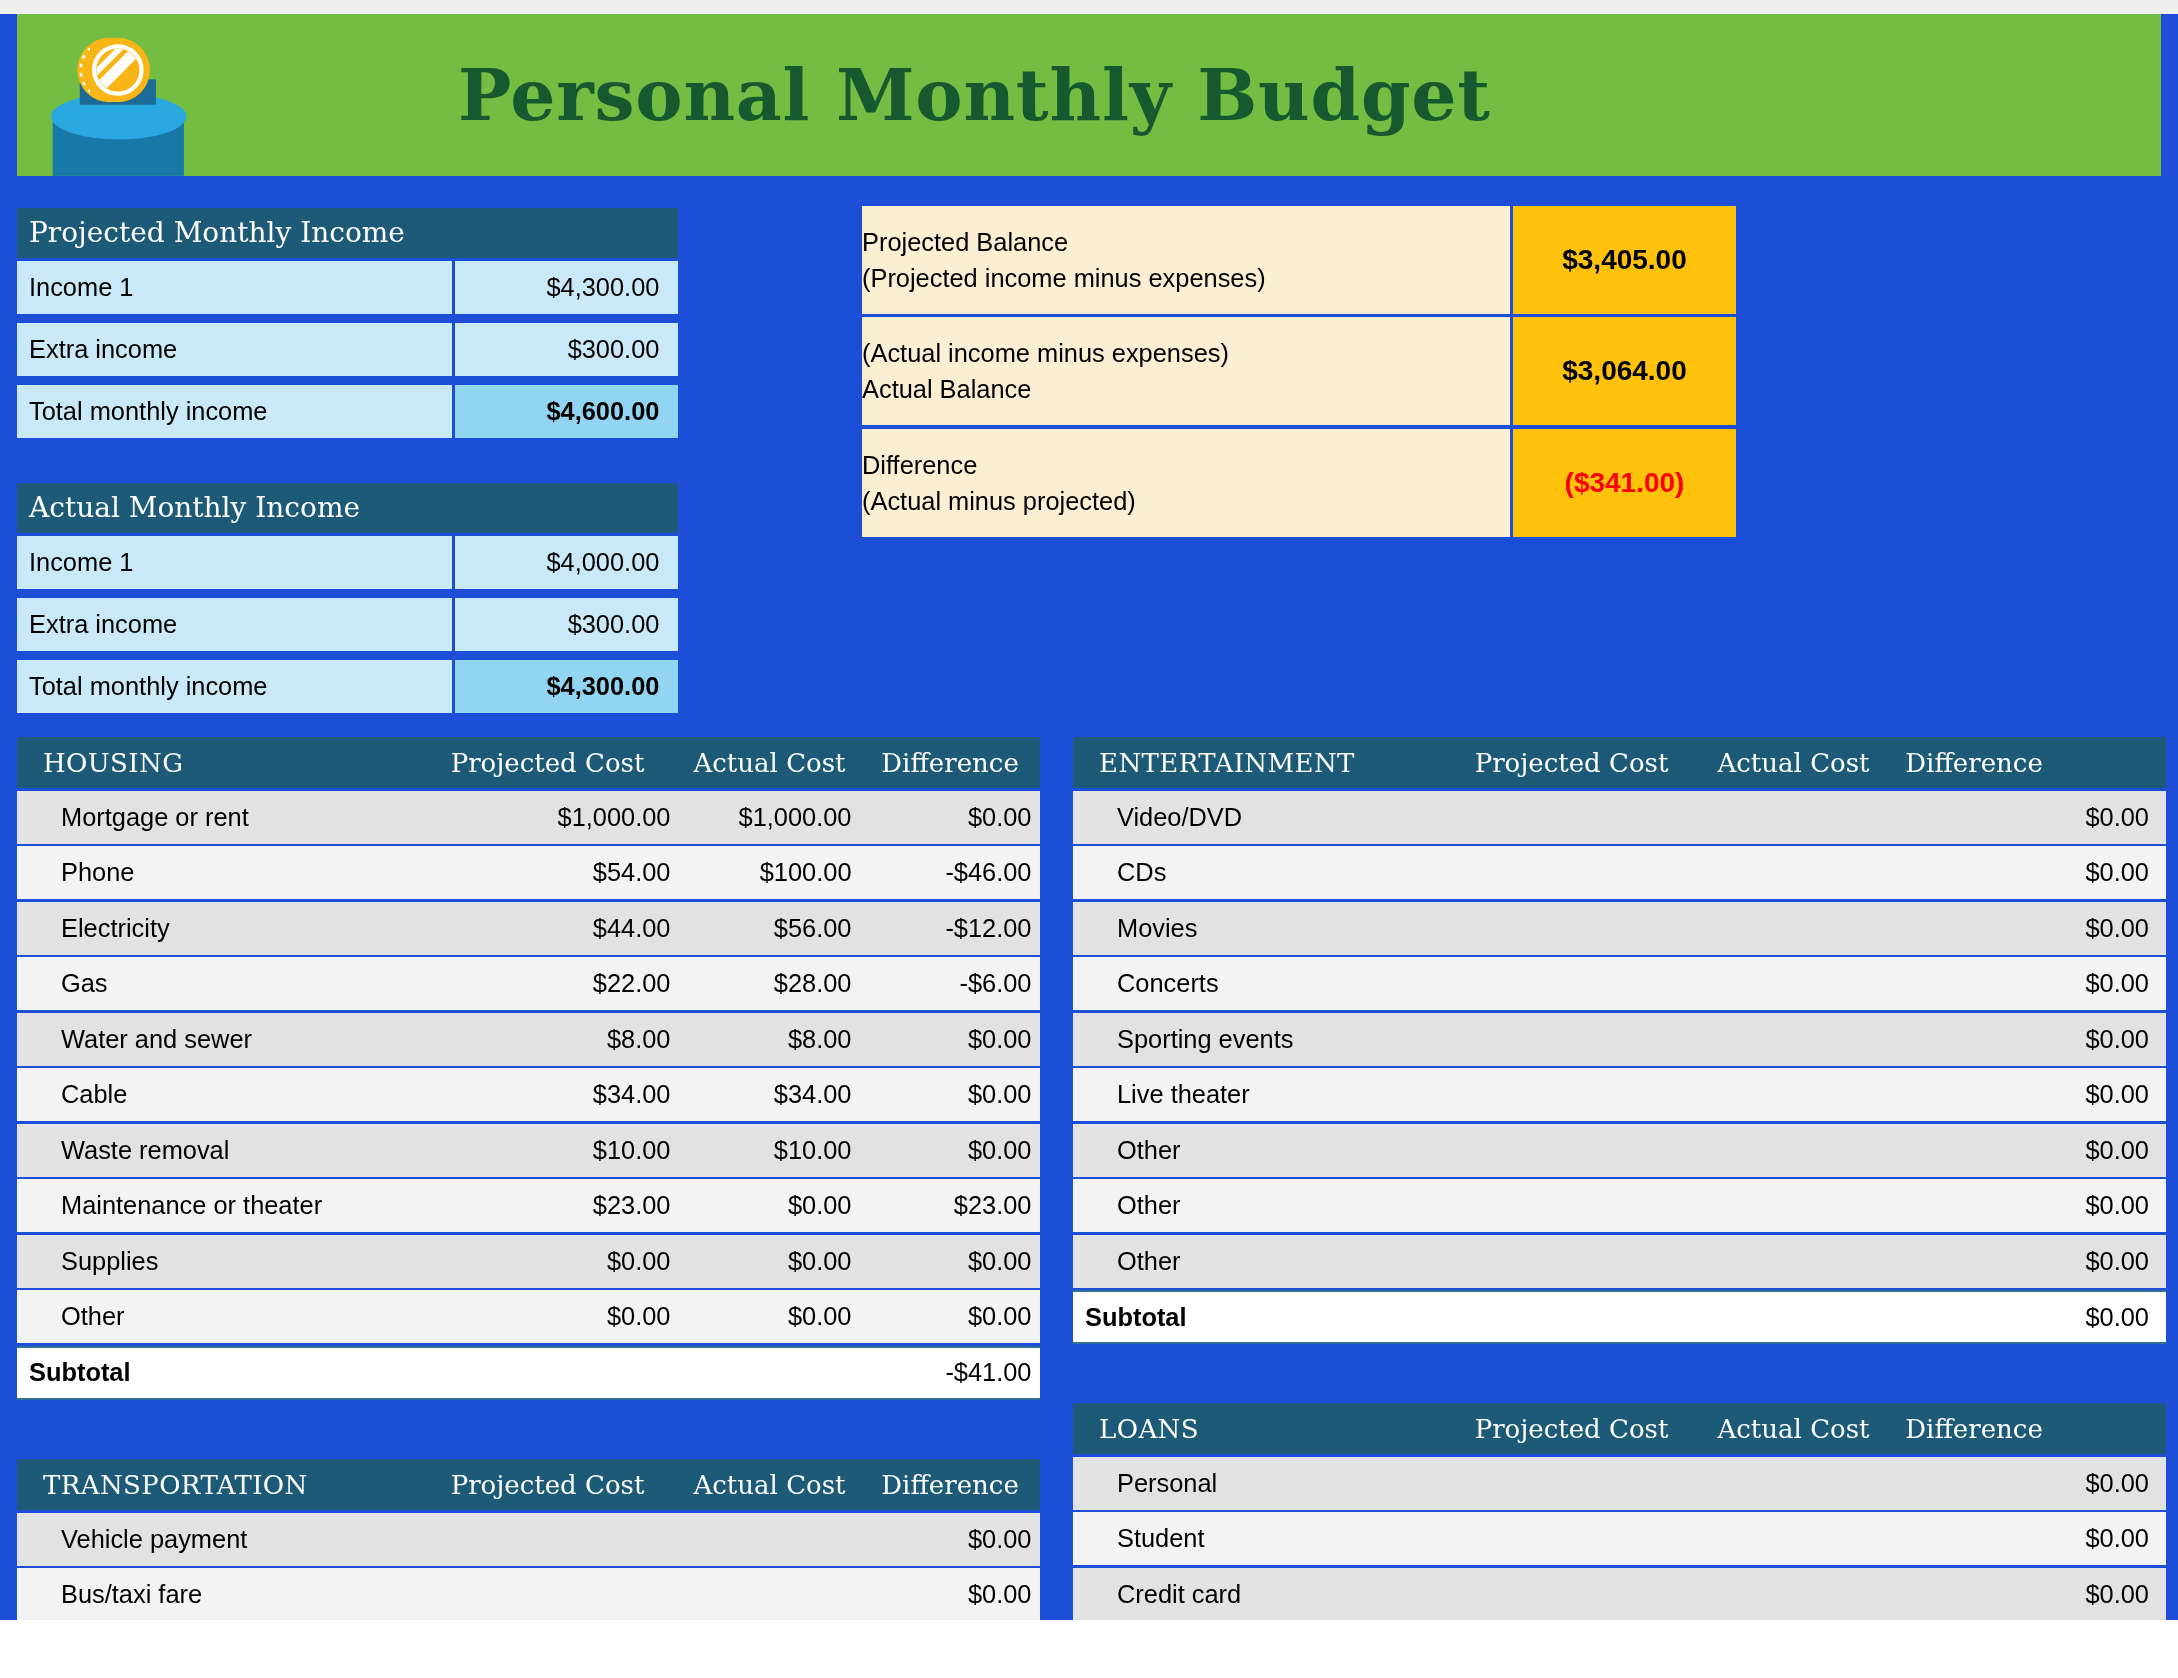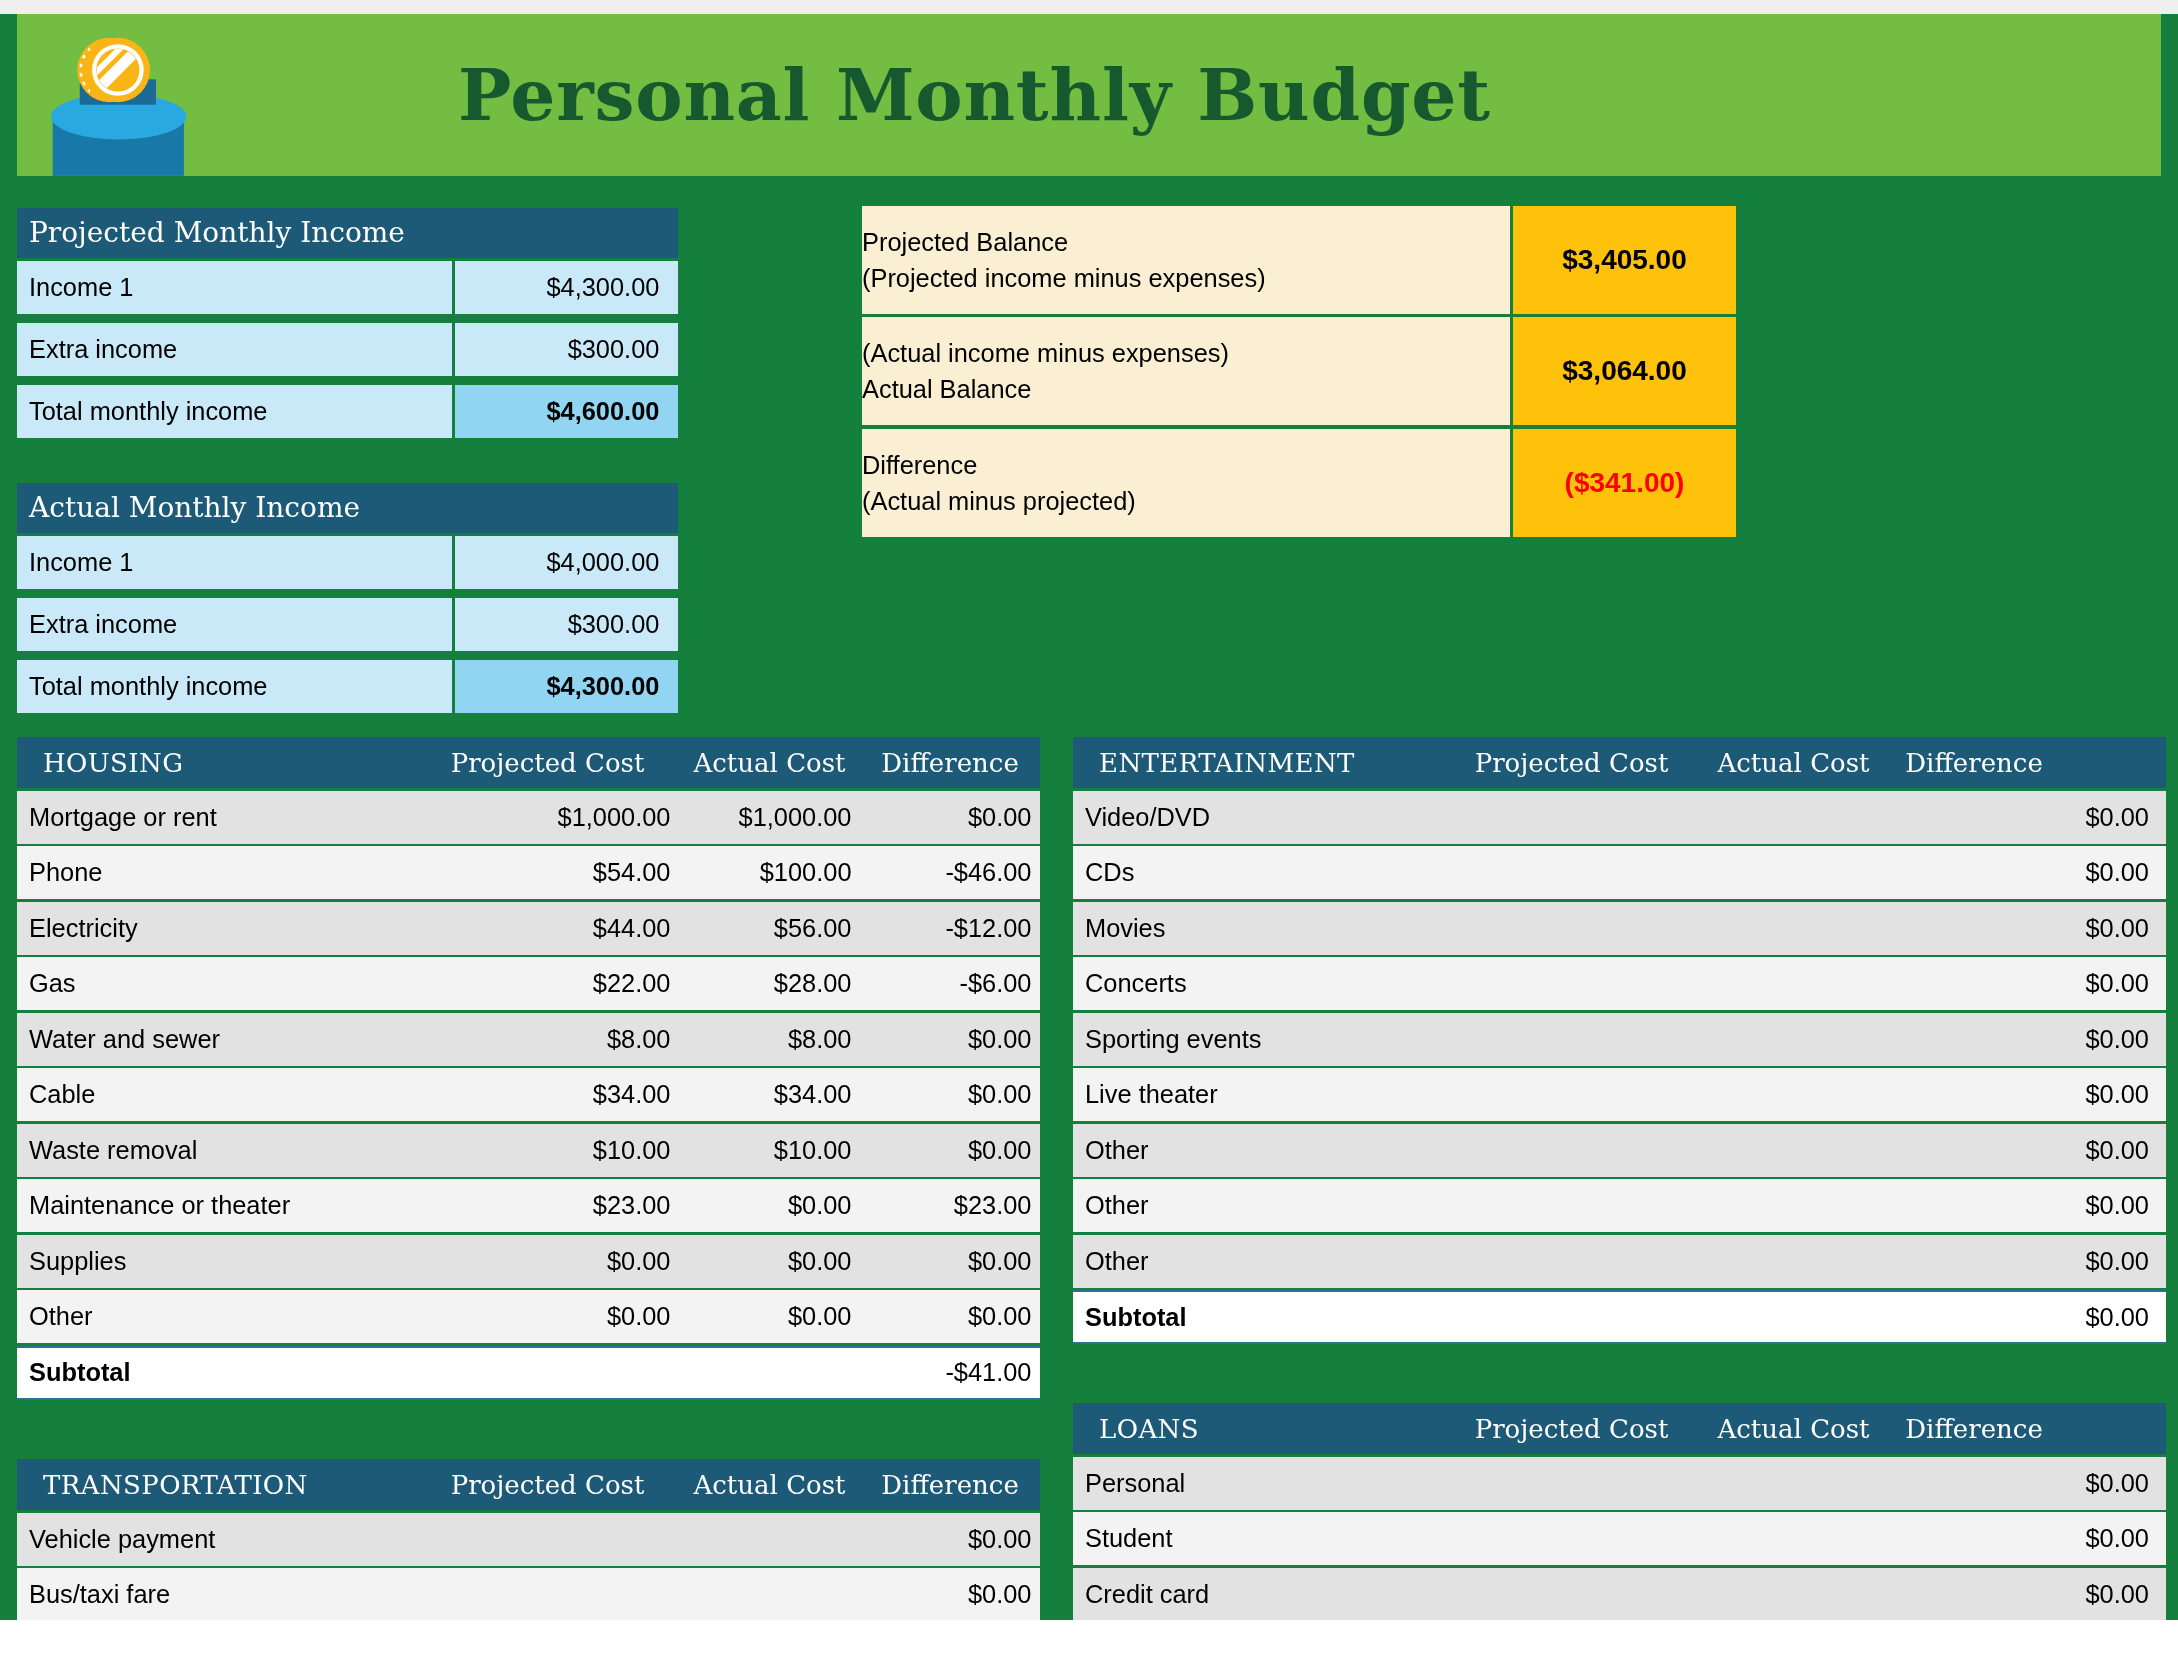--- a/index.html
+++ b/index.html
@@ -1,21 +1,21 @@
 <!DOCTYPE html>
 <html style="font-size:13.6px"><head>
 <meta charset="utf-8">
 <style>
   * { box-sizing: border-box; margin: 0; padding: 0; }
   html,body { background:#ffffff; }
   .page {
     position: relative;
     width: 2178px; height: 1620px;
     overflow: hidden;
-    background: #15803d;
+    background: #1d4ed8;
     font-family: "Liberation Sans", "DejaVu Sans", sans-serif;
     color: #000;
   }
   .topstrip { position:absolute; left:0; top:0; width:2178px; height:13.6px; background:#efefef; }
 
   
   .banner {
     position:absolute; left:17px; top:13.6px; width:2144px; height:162px;
     background:#73BD43;
   }
@@ -66,21 +66,21 @@
     display:grid; grid-template-columns:1fr 263px 181px 180px;
     height:51px; background:#1D5A77; color:#fff; align-items:center;
     margin-bottom:2.5px;
     font-family:"DejaVu Serif","Liberation Serif",serif; font-size:26px;
   }
   .exp-table.right .exp-header { grid-template-columns:1fr 263px 181px 180px 102px; }
   .exp-title { padding-left:26px; letter-spacing:0.4px; }
   .exp-col { text-align:center; white-space:nowrap; }
   .exp-row {
     display:grid; grid-template-columns:1fr 263px 181px 180px;
-    height:53px; margin-bottom:2.5px; align-items:center; font-size:25.4px;
+    height:53px; margin-bottom:2.5px; align-items:center; font-size:25.4px;padding-left:32px;
   }
   .exp-row.odd  { background:#E2E2E2; }
   .exp-row.even { background:#F3F3F3; }
   .cell-label { padding-left:12px; }
   .cell-val { text-align:right; padding-right:8.5px; }
   .exp-table.right .cell-val { padding-right:17px; }
   .exp-subtotal {
     display:grid; grid-template-columns:1fr 263px 181px 180px;
     height:54px; background:#fff; align-items:center; font-size:25.4px;
     border-top:2.5px solid #2E7191; border-bottom:2.5px solid #2E7191;

